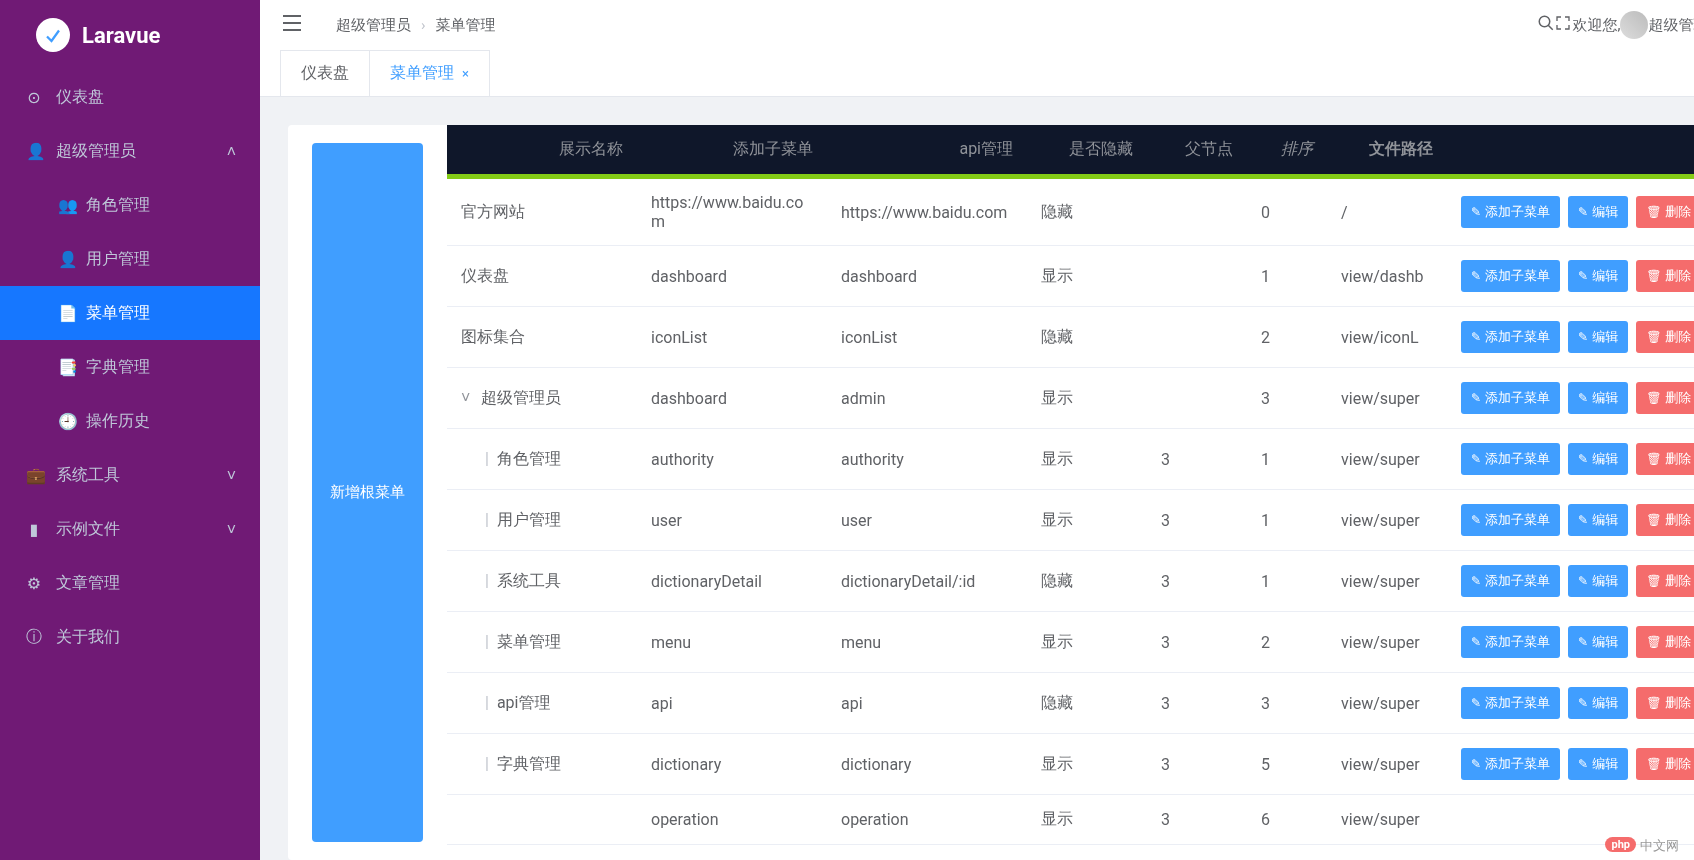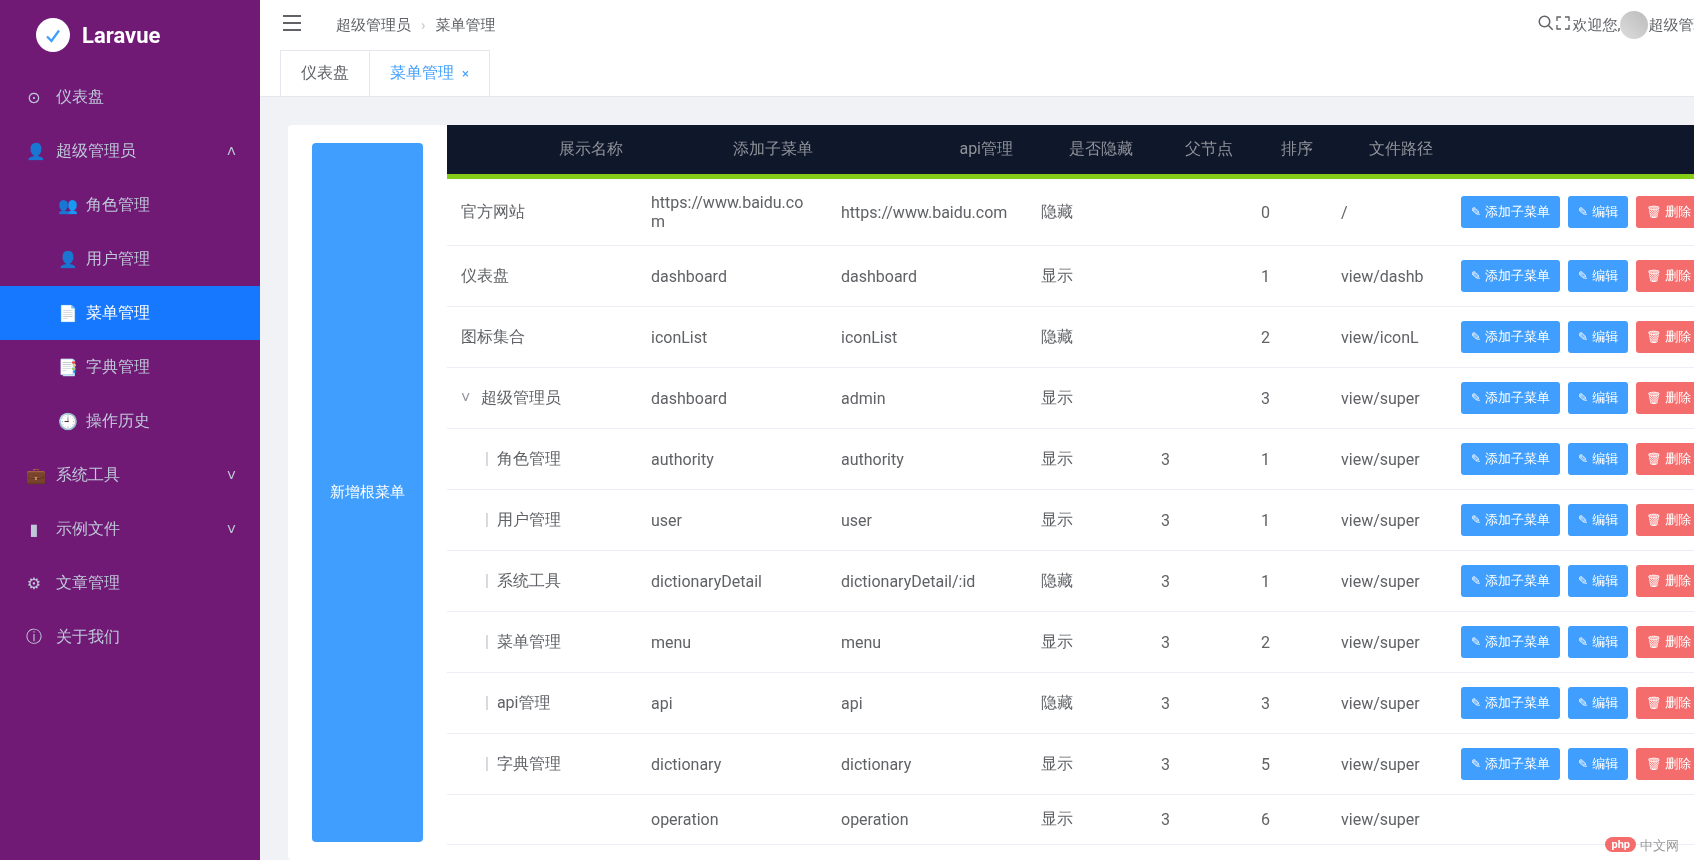--- a/index.html
+++ b/index.html
@@ -48,21 +48,21 @@
 td.path-cell { white-space: normal; word-break: break-all; }
 .tree-indent { display: inline-block; }
 .tree-caret { display: inline-block; width: 14px; margin-right: 6px; cursor: pointer; color: #909399; }
 .tree-bar { display: inline-block; color: #c0c4cc; margin-right: 8px; }
 .op-cell { display: flex; gap: 8px; }
 .btn-sm { background: #409eff; color: #fff; border: none; border-radius: 3px; padding: 7px 10px; font-size: 13px; cursor: pointer; display: inline-flex; align-items: center; gap: 4px; }
 .btn-sm.danger { background: #f56c6c; }
 .btn-ic { font-size: 12px; }
 
 
-.c-name{width:190px;} .c-rname{width:190px;} .c-rpath{width:200px;} .c-hide{width:120px;} .c-parent{width:100px;} .c-sort{width:80px;} .c-file{width:120px;} .c-op{width:340px;}
+.c-name{width:190px;} .c-rname{width:190px;} .c-rpath{width:200px;} .c-hide{width:120px;} .c-parent{width:100px;} .c-sort{width:80px;font-style:italic;} .c-file{width:120px;font-weight:bold;} .c-op{width:340px;}
 
 
 .watermark { position: fixed; bottom: 5px; right: 15px; font-size: 13px; color: #999; display: flex; align-items: flex-start; gap: 4px; }
 .php-badge { background: #f56c6c; color: #fff; border-radius: 10px; padding: 1px 6px; font-size: 11px; font-weight: bold; }
 </style>
 </head>
 <body>
 
 <div class="sidebar">
   <div class="logo-area">

